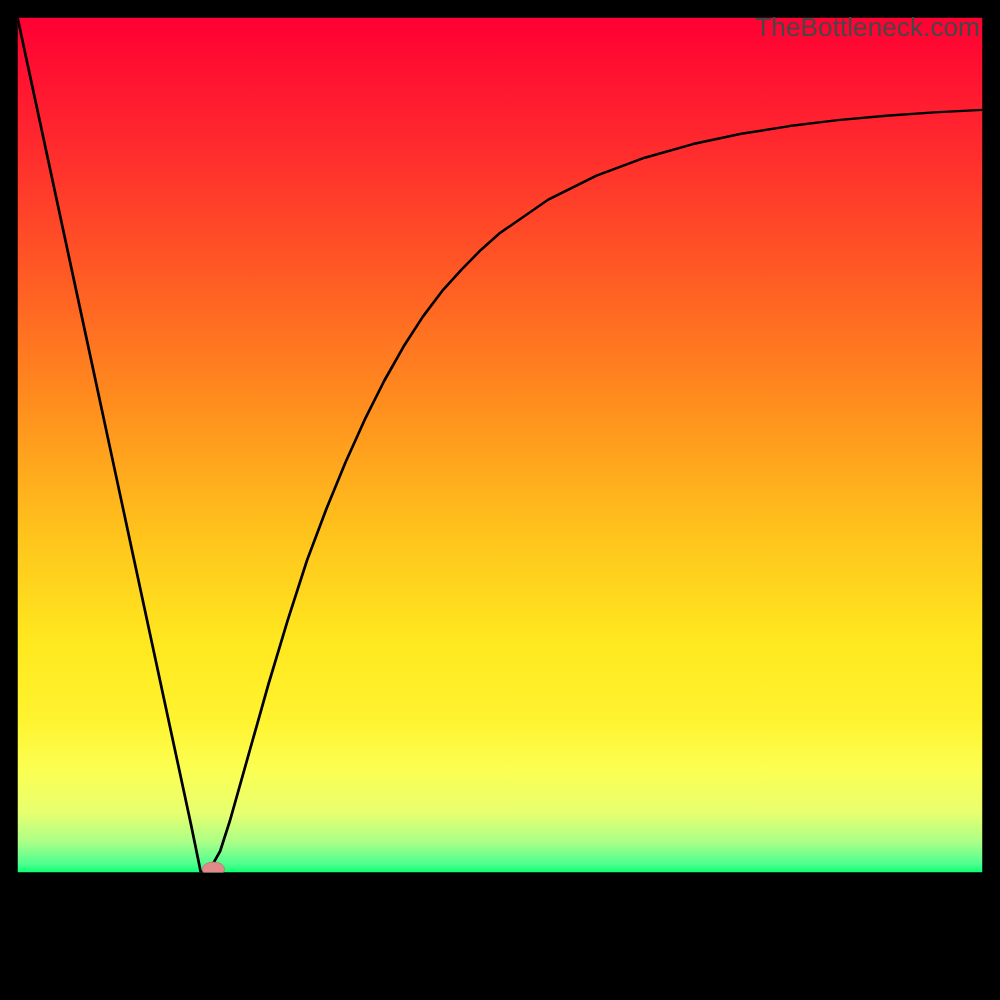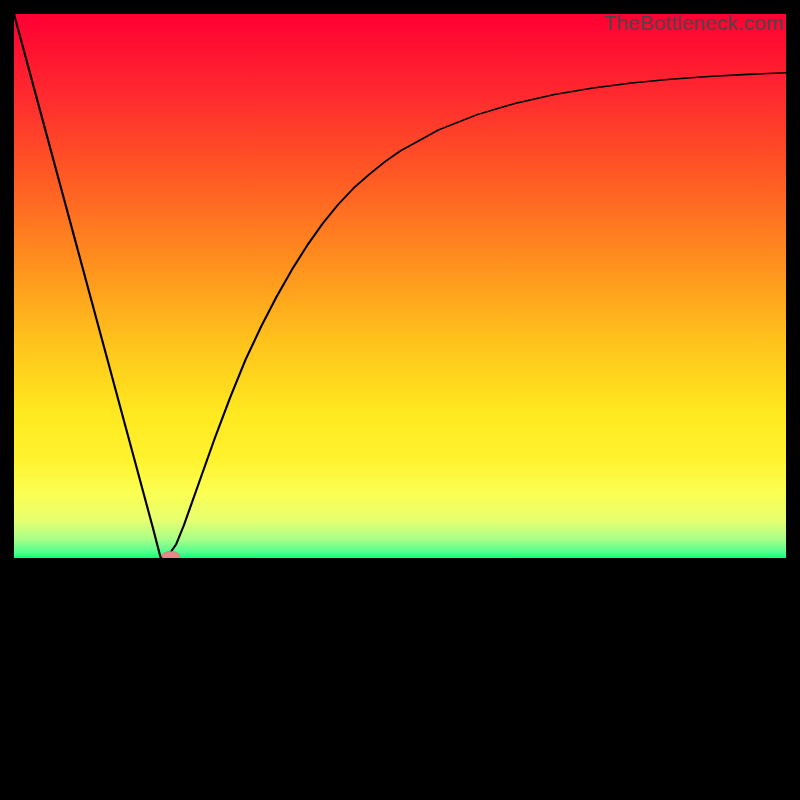--- a/index.html
+++ b/index.html
@@ -14,21 +14,21 @@
   .container {
     position: relative;
     width: 800px;
     height: 800px;
   }
   .plot-wrap {
     position: absolute;
     left: 14px;
     top: 14px;
     width: 772px;
-    height: 544px;
+    height: 684px;
     background: #000;
   }
   .bg-gradient {
     position: absolute;
     left: 0;
     top: 0;
     width: 100%;
     height: 100%;
   }
   .watermark {

